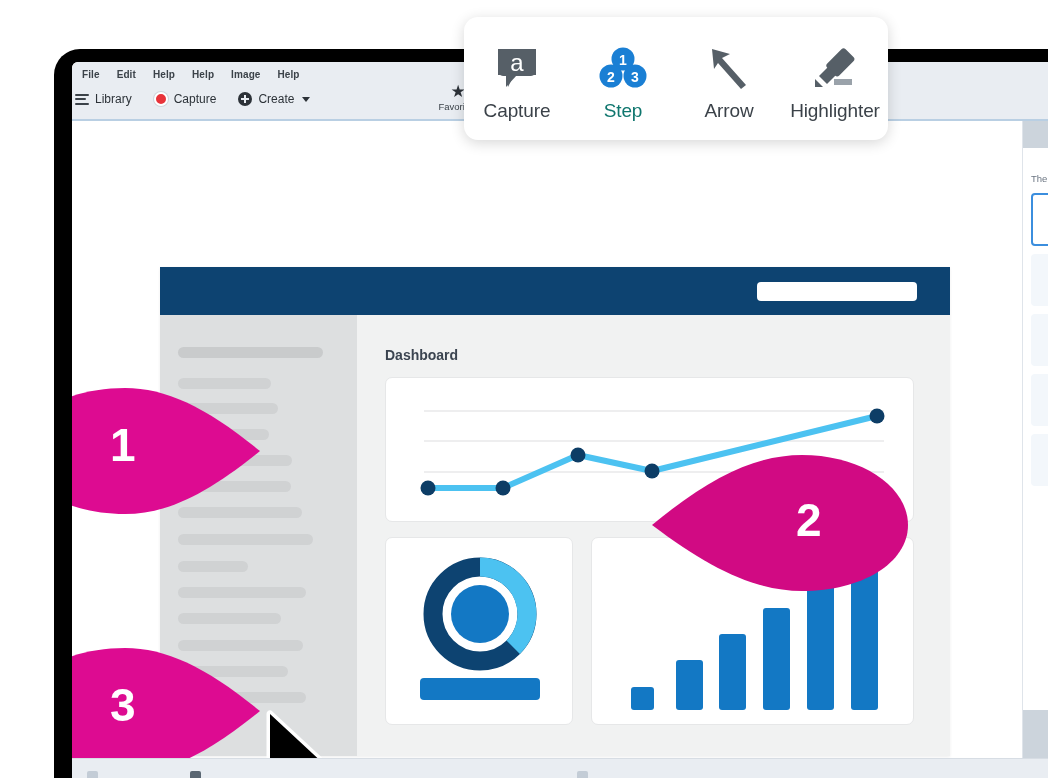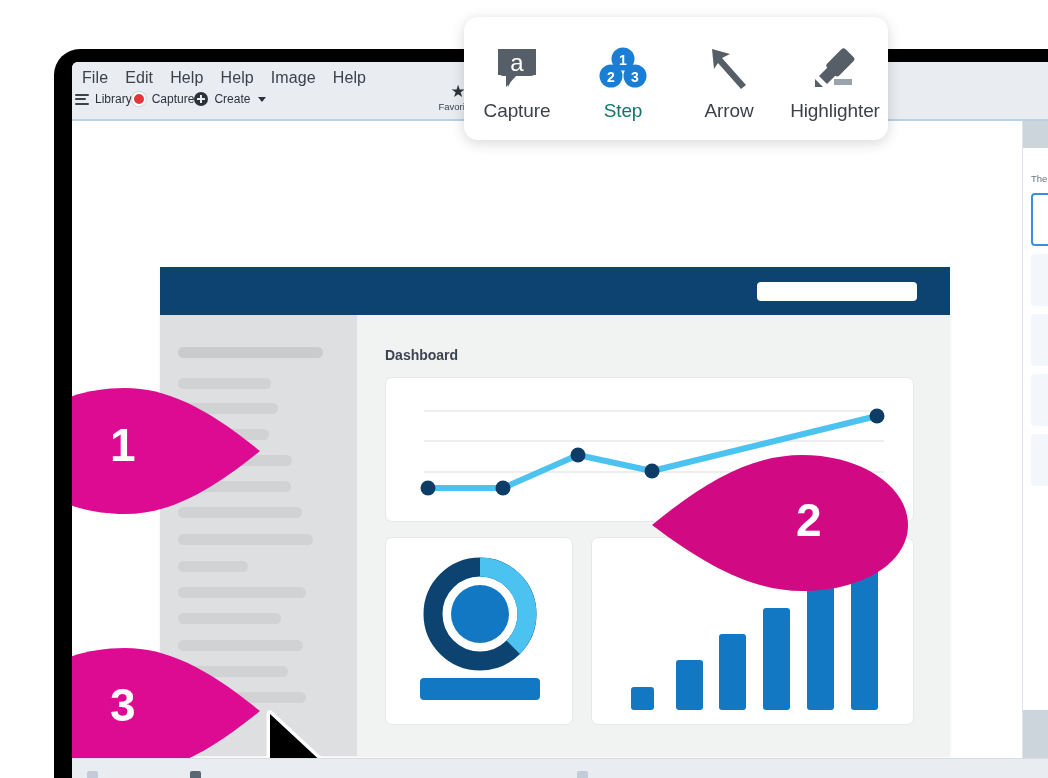--- a/index.html
+++ b/index.html
@@ -32,25 +32,25 @@
   .menubar {
     position: absolute; left: 0; top: 0;
     width: 100%; height: 58px;
     background: #e9edf2;
   }
   .menu-row1 {
     position: absolute; left: 10px; top: 7px;
     display: flex; gap: 17px;
   }
   .menu-row1 span {
-    font-size: 16px; color: #3b4249; letter-spacing: .1px;
+    font-size: 10px; color: #3b4249; letter-spacing: .1px; font-weight: bold;
   }
   .menu-row2 {
     position: absolute; left: 3px; top: 30px;
-    display: flex; align-items: center; 
+    display: flex; align-items: center; gap: 22px;
   }
   .tool-item {
     display: flex; align-items: center; gap: 6px;
     font-size: 12px; color: #2c3238;
   }
   .hamburger {
     width: 14px; height: 11px;
     display: flex; flex-direction: column; justify-content: space-between;
   }
   .hamburger i { display:block; height: 2px; background: #3b4249; border-radius: 1px; }

